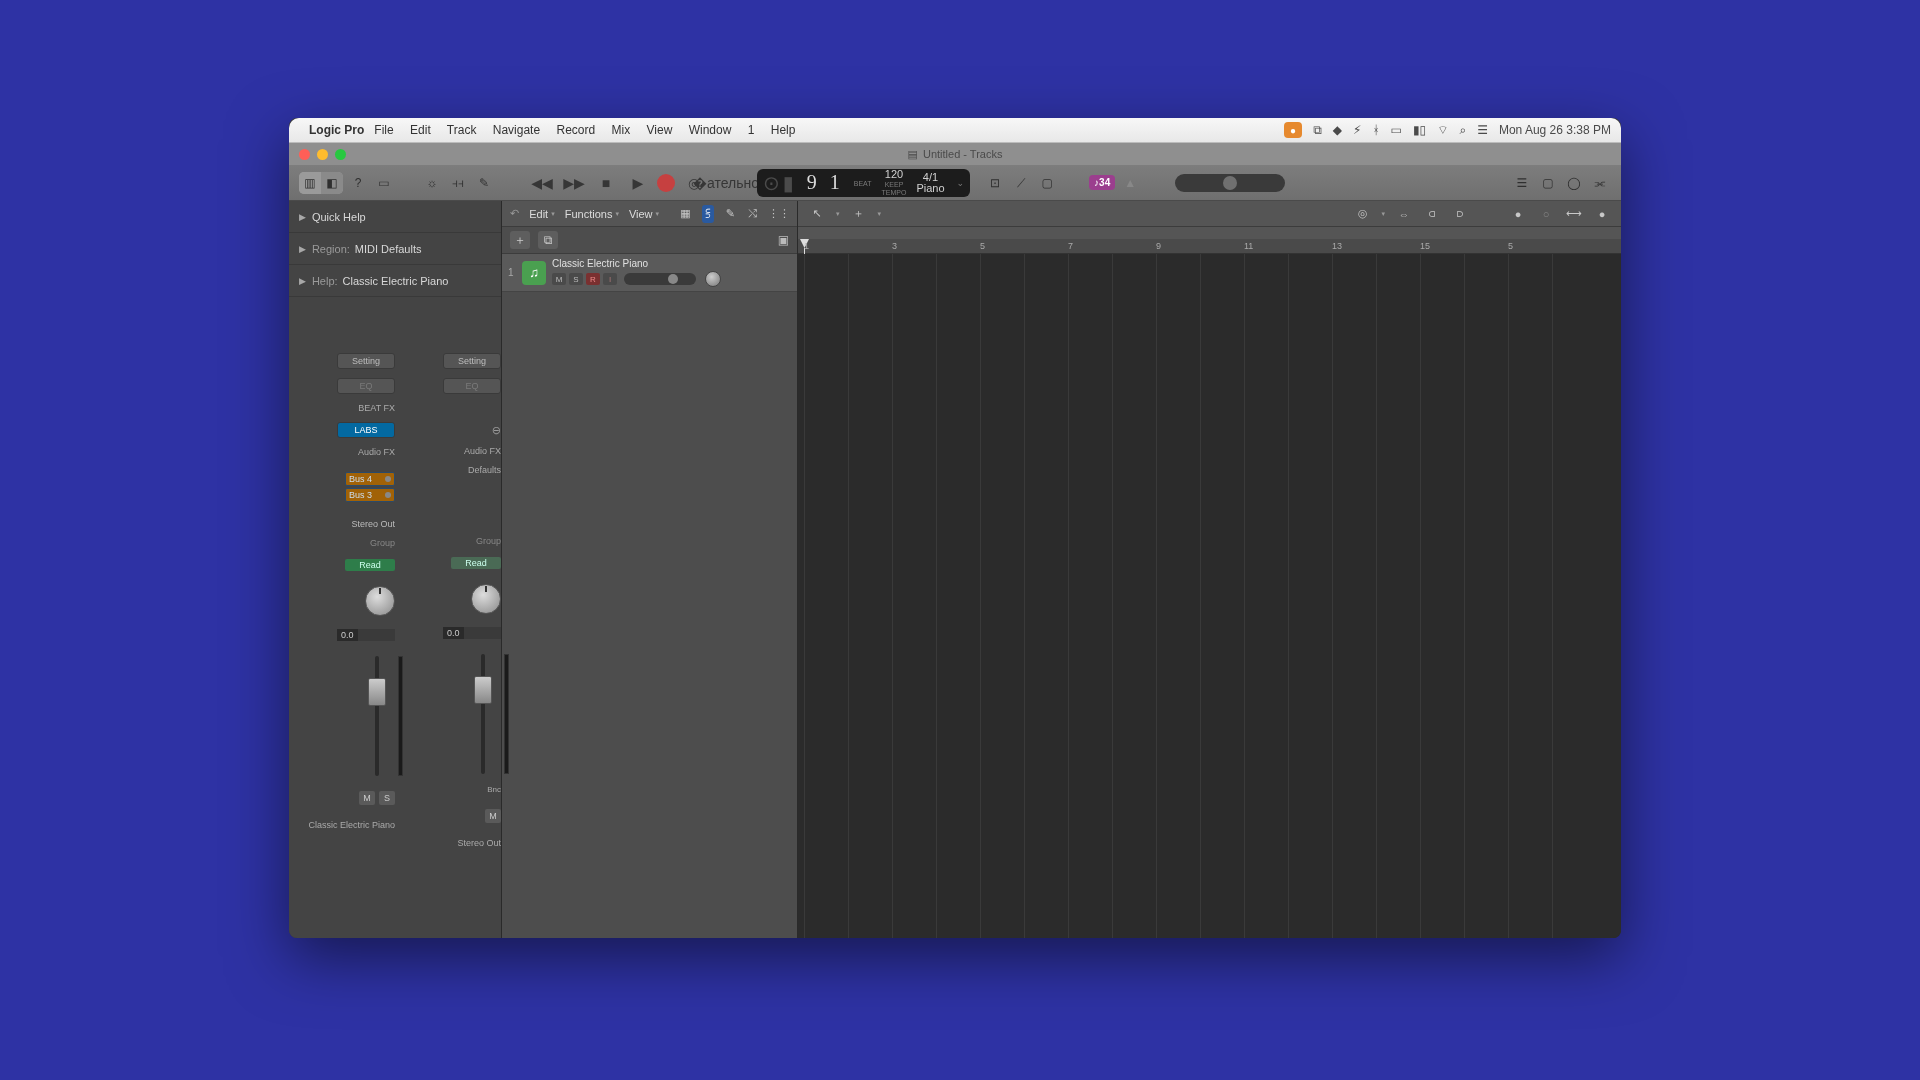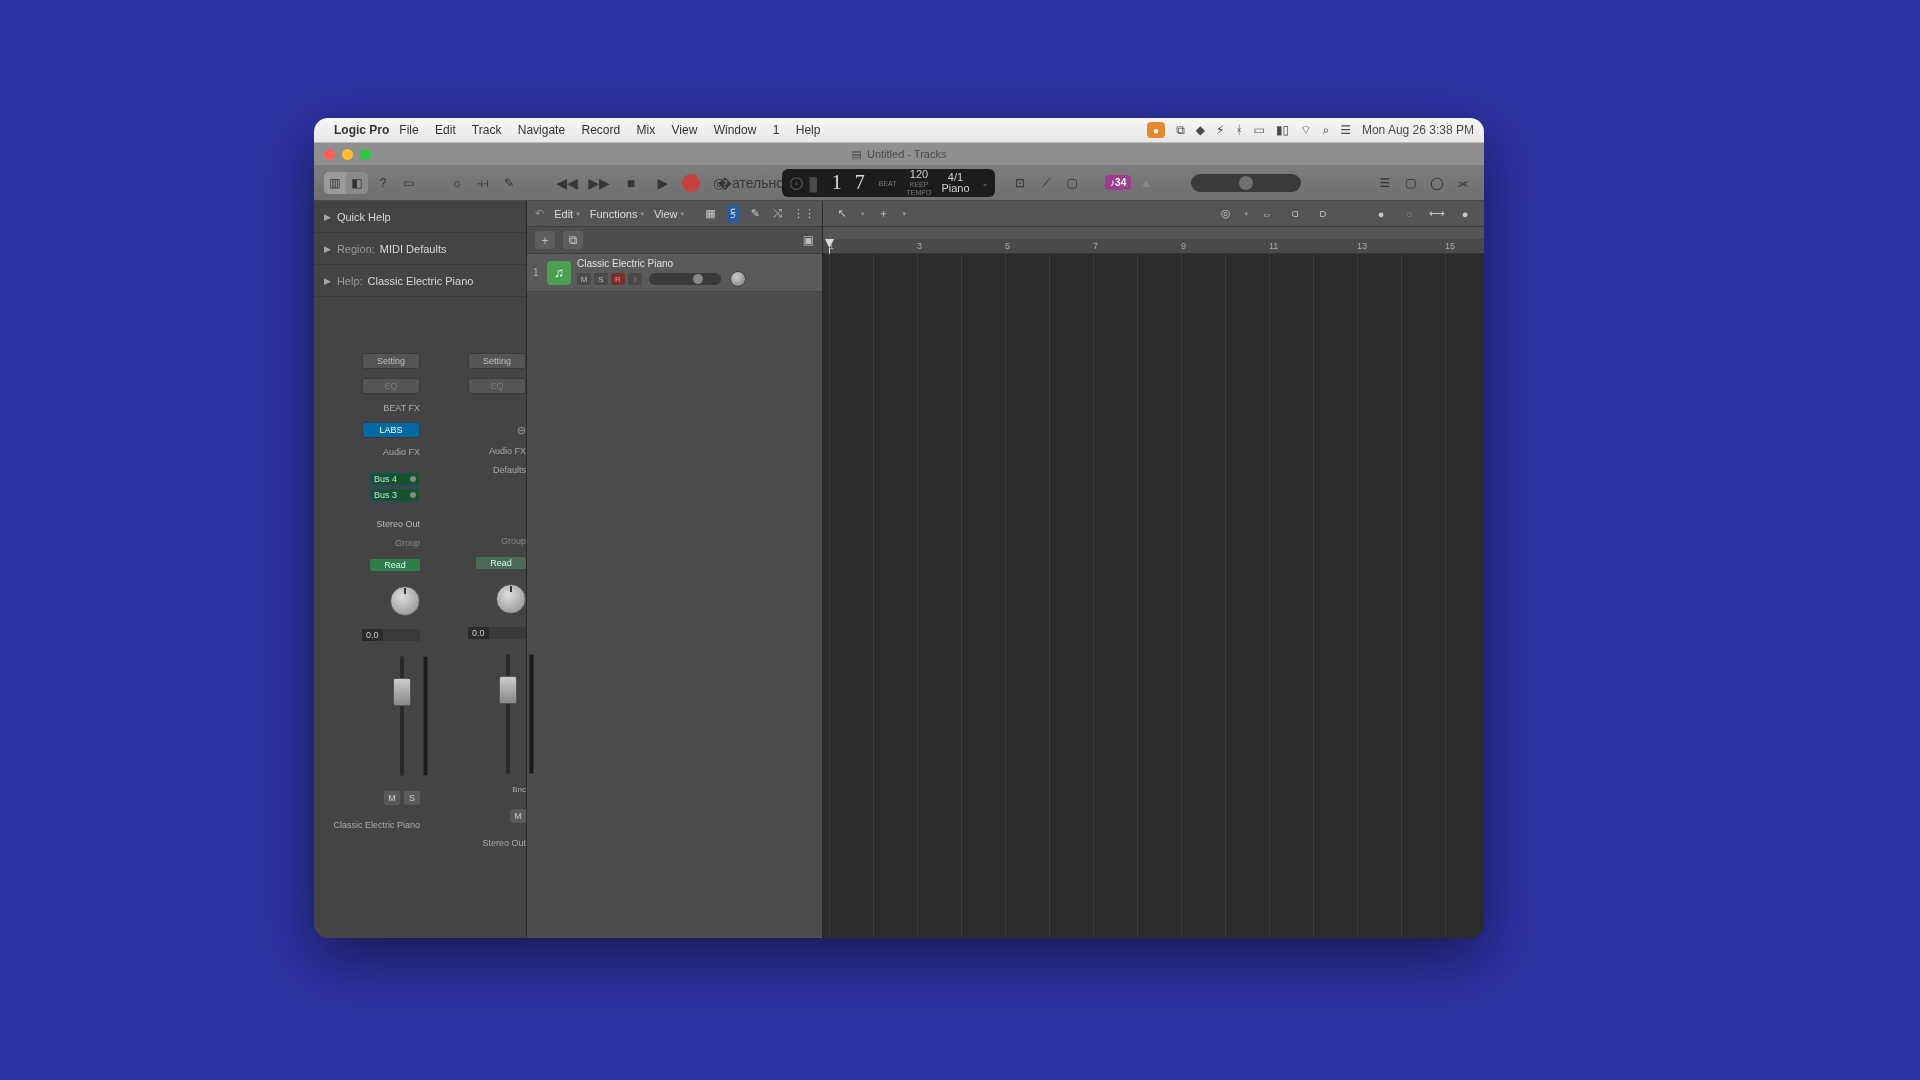--- a/index.html
+++ b/index.html
@@ -1,17 +1,17 @@
 <!DOCTYPE html>
 <html><head>
 <meta charset="utf-8">
 <style>
 *{margin:0;padding:0;box-sizing:border-box;font-family:-apple-system,"Helvetica Neue",Arial,sans-serif;-webkit-font-smoothing:antialiased}
 body{background:#2e32a4;width:1920px;height:1080px;overflow:hidden}
-.window{position:absolute;left:314px;top:118px;width:1170px;height:820px;background:#3b3b3b;border-radius:14px;overflow:hidden;box-shadow:0 20px 60px rgba(0,0,0,.5)}
+.window{position:absolute;left:289px;top:118px;width:1332px;height:820px;background:#3b3b3b;border-radius:8px;overflow:hidden;box-shadow:0 20px 60px rgba(0,0,0,.5)}
 
 .menubar{height:25px;background:linear-gradient(#f7f7f7,#e8e8e8);border-bottom:1px solid #bcbcbc;display:flex;align-items:center;font-size:12px;color:#333;padding:0 10px;border-radius:10px 10px 0 0}
 .apple{font-size:14px;margin-right:10px}
 .appname{font-weight:700;margin-right:10px}
 .menus span{margin-right:13px;cursor:default}
 .mb-right{margin-left:auto;display:flex;align-items:center;gap:11px;font-size:12px;color:#4a4a4a}
 .mb-right .mic{background:#e6892e;border-radius:4px;width:18px;height:16px;display:flex;align-items:center;justify-content:center;font-size:10px;color:#fff}
 
 .titlebar{height:22px;background:#8f8f8f;display:flex;align-items:center;position:relative;font-size:11px;color:#4a4a4a}
 .traffic{display:flex;gap:7px;margin-left:10px}
@@ -28,38 +28,38 @@
 .transport .tbbtn{width:26px;font-size:14px;color:#363636}
 .recbtn{background:#c64040;border-radius:50%;width:18px;height:18px}
 .cycle{font-size:14px}
 .lcd{margin-left:14px;background:#1c1c1c;border-radius:6px;height:28px;display:flex;align-items:center;padding:0 6px;gap:10px;color:#bfbfbf}
 .lcd .big{font-size:20px;letter-spacing:4px;color:#dcdcdc;font-weight:300;font-family:"Helvetica Neue"}
 .lcd .dimnum{color:#4b4b4b;font-size:20px;letter-spacing:3px}
 .lcd .col{display:flex;flex-direction:column;align-items:center;line-height:1}
 .lcd .col .v{font-size:11px;color:#d0d0d0}
 .lcd .col .l{font-size:7px;color:#7a7a7a;margin-top:1px}
 .lcd .arrow{color:#7a7a7a;font-size:9px;margin-left:2px}
-.badge134{background:#9b3e8e;color:#fff;font-size:10px;font-weight:700;border-radius:4px;padding:2px 5px;margin-left:18px}
+.badge134{background:#9b3e8e;color:#fff;font-size:10px;font-weight:700;border-radius:4px;padding:2px 5px;margin-left:27px}
 .masterslider{margin-left:30px;width:110px;height:18px;background:#3a3a3a;border-radius:9px;position:relative}
 .masterslider .knob{position:absolute;top:2px;left:48px;width:14px;height:14px;background:#707070;border-radius:50%}
 .tb-right{margin-left:auto;display:flex;gap:4px}
 
 .main{display:flex;height:calc(100% - 83px)}
 
 .insp{width:213px;background:#444;border-right:1px solid #2a2a2a;display:flex;flex-direction:column;color:#c8c8c8;font-size:11px}
 .insp .row{height:32px;display:flex;align-items:center;padding:0 10px;border-bottom:1px solid #393939;cursor:default}
 .insp .row .chev{margin-right:6px;font-size:9px;color:#a8a8a8}
 .insp .row .lbl{color:#9a9a9a;margin-right:5px}
 .insp .row .val{color:#d8d8d8}
 .chstrips{flex:1;display:flex;padding-top:56px}
 .cs{flex:1;display:flex;flex-direction:column;align-items:flex-end;gap:9px;font-size:9px;color:#aaa}
 .slot{background:#555;border:1px solid #3a3a3a;border-radius:3px;padding:2px 0;width:58px;text-align:center;font-size:9px;color:#bdbdbd}
 .slot.dim{color:#7a7a7a}
 .slot.green{background:#0369a1;color:#fff}
-.bus{background:#14532d;border:1px solid #2a4a6a;color:#cde;width:50px;padding:1px 0;text-align:center;font-size:9px;border-radius:2px;display:flex;align-items:center}
+.bus{background:#a16207;border:1px solid #2a4a6a;color:#cde;width:50px;padding:1px 0;text-align:center;font-size:9px;border-radius:2px;display:flex;align-items:center}
 .bus .dot{margin-left:auto;margin-right:3px;width:6px;height:6px;border-radius:50%;background:#888}
 .buswrap{display:flex;flex-direction:column;gap:2px;margin-top:6px}
 .stout{font-size:9px;color:#bbb;margin-top:8px}
 .readbtn{background:#2e7d4a;color:#cfe;font-size:9px;width:50px;text-align:center;border-radius:2px;padding:1px 0;margin-top:2px}
 .readbtn.dim{background:#4a6a55}
 .pan{width:30px;height:30px;border-radius:50%;background:radial-gradient(circle at 40% 35%,#ddd,#888);border:1px solid #555;margin-top:6px;position:relative}
 .pan::after{content:"";position:absolute;top:1px;left:50%;width:2px;height:6px;background:#333;transform:translateX(-50%)}
 .dbrow{display:flex;width:58px;font-size:9px;margin-top:4px}
 .dbrow .db{background:#2a2a2a;padding:1px 4px;color:#ccc}
 .dbrow .sp{flex:1;background:#3a3a3a}
@@ -171,21 +171,21 @@
       <div class="tbbtn">▶▶</div>
       <div class="tbbtn">■</div>
       <div class="tbbtn">▶</div>
       <div class="recbtn"></div>
       <div class="tbbtn">◎</div>
       <div class="tbbtn cycle">�ательно</div>
     </div>
 
     <div class="lcd">
       <span class="dimnum">⊙▮</span>
-      <span class="big">1 7</span>
+      <span class="big">9 1</span>
       <span class="col">
           <span class="l">BEAT</span>
         </span>
       <span class="col">
         <span class="v">120</span>
         <span class="l">KEEP</span>
         <span class="l">TEMPO</span>
       </span>
       <span class="col">
         <span class="v">4/1</span>

